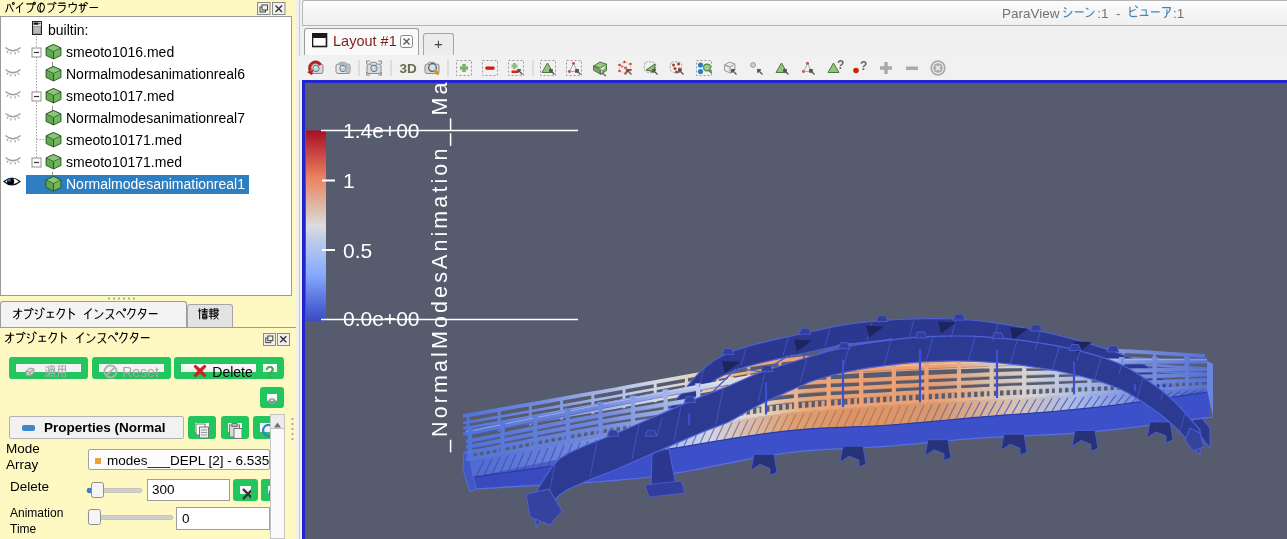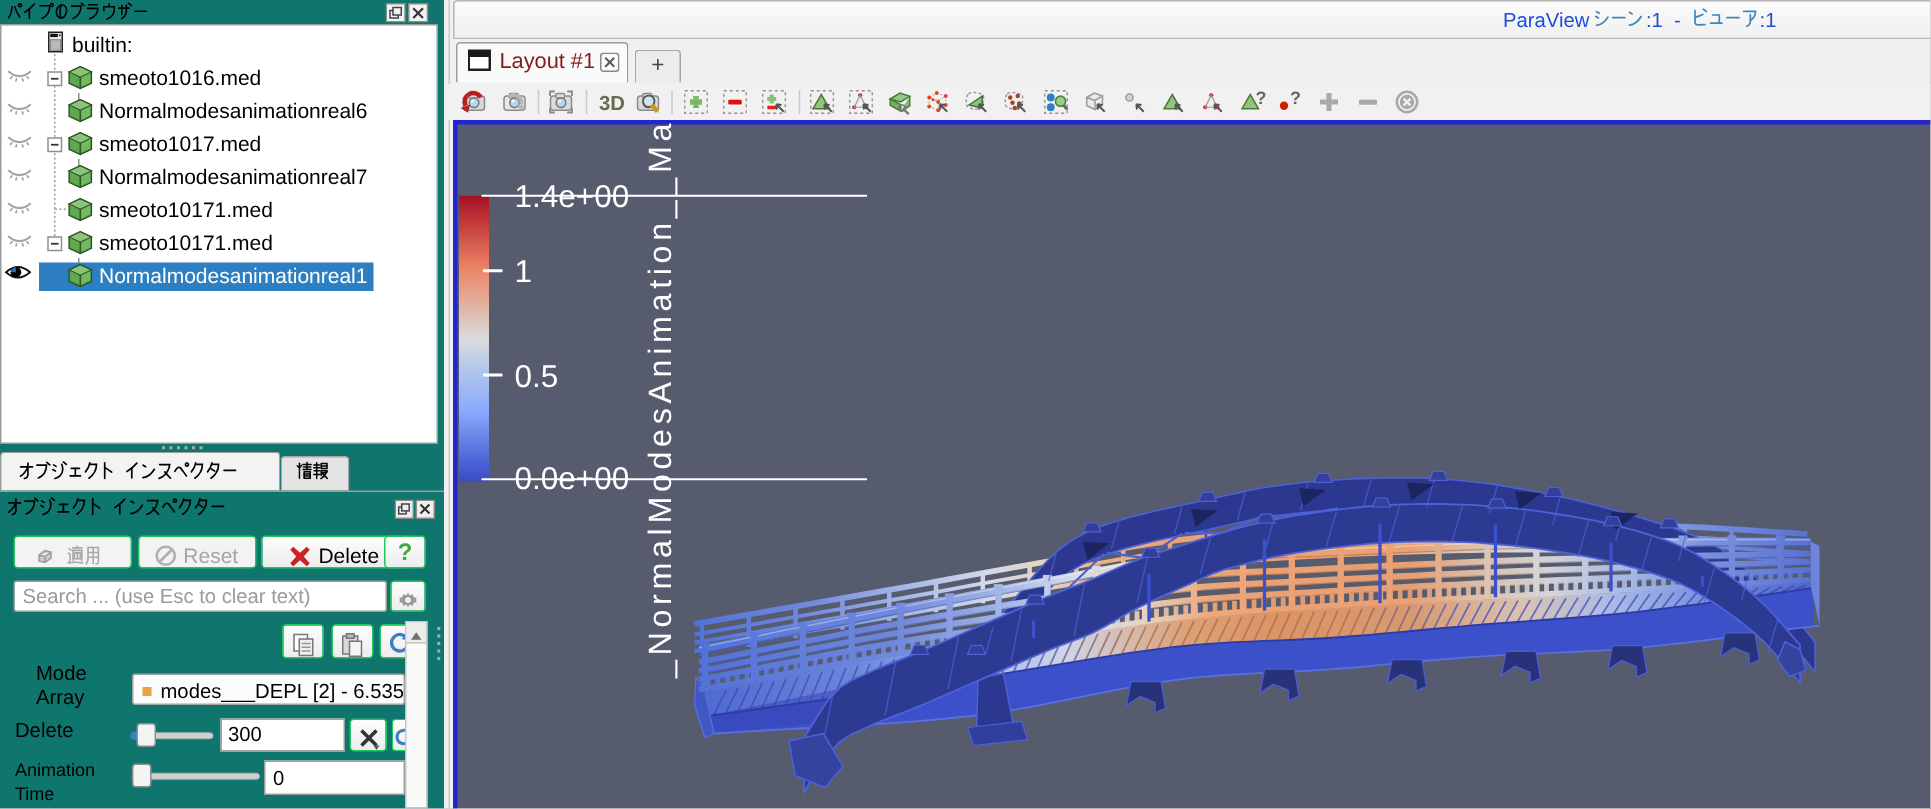--- a/index.html
+++ b/index.html
@@ -1,19 +1,19 @@
 <!DOCTYPE html>
 <html><head><meta charset="utf-8"><style>
 *{margin:0;padding:0;box-sizing:border-box}
 html,body{width:1287px;height:539px;overflow:hidden;background:#efefef;
  font-family:"Liberation Sans",sans-serif;position:relative}
 .abs{position:absolute}
 </style></head><body>
 
-<div class="abs" style="left:0;top:0;width:296px;height:539px;background:#0f766e">
+<div class="abs" style="left:0;top:0;width:296px;height:539px;background:#fef9c3">
 <svg class="abs" style="left:0;top:0" width="130" height="16">
       <g fill="none" stroke="#000000" stroke-width="1.12" stroke-linecap="round">
         <g transform="translate(5.0,2.0) scale(0.942)">
           <path d="M3.2,2.5 C3,6 2,9 0.8,10.5"></path>
           <path d="M5,2.5 C6,5.5 7.3,8 8.6,9.8"></path>
           <path d="M8.8,0.6 a1.05,1.05 0 1 0 0.01,0"></path>
         </g>
         <g transform="translate(15.5,2.0) scale(0.942)">
           <path d="M7.8,0.8 C5.5,3.5 3.5,5.2 0.9,6.6"></path>
           <path d="M4.3,4.2 L4.3,11"></path>
@@ -343,21 +343,21 @@
       </g>
     </svg>
 <svg class="abs" style="left:263px;top:332.5px" width="30" height="13">
 <rect x="0.5" y="0.5" width="12" height="12" fill="#efefef" stroke="#8a8a8a"></rect>
 <rect x="14.5" y="0.5" width="12" height="12" fill="#efefef" stroke="#8a8a8a"></rect>
 <rect x="2.8" y="5" width="5" height="4.6" fill="none" stroke="#444"></rect>
       <rect x="4.8" y="3" width="5" height="4.6" fill="#efefef" stroke="#444"></rect>
 <path d="M17.3,3.3 l6,6 M23.3,3.3 l-6,6" stroke="#333" stroke-width="1.4"></path>
     </svg>
 <style>.btn{position:absolute;top:357px;height:22px;background:linear-gradient(#fdfdfd,#ededed);
-border:1px solid #22c55e;border-radius:3px;font-size:14px;display:flex;align-items:flex-end;justify-content:center;color:#000}
+border:7px solid #22c55e;border-radius:3px;font-size:14px;display:flex;align-items:flex-start;justify-content:center;color:#000}
 .btn.dis{color:#a5a5a5;background:#f3f3f3}</style>
 <div class="btn dis" style="left:9px;width:79px">
       <svg width="16" height="15" style="margin-right:4px">
         <g transform="translate(0,1)">
 <path d="M2,6 l4,-3 4,1 0,4 -4,3 -4,-1 z M2,6 l4,1 4,-3 M6,7 l0,4" fill="#cccccc" stroke="#9a9a9a"></path>
         </g>
       </svg>
 <svg width="30" height="15">
         <g transform="translate(1,1)">
           <g fill="none" stroke="#a9a9a9" stroke-width="1.01" stroke-linecap="round">
@@ -390,49 +390,50 @@
       </svg>
       <span style="margin-left:4px">Reset</span>
     </div>
 <div class="btn" style="left:174px;width:98px">
       <svg width="14" height="14" style="margin-right:5px">
 <path d="M2.5,0.5 L7,4.5 L11.5,0.5 L13.5,2.5 L9.5,7 L13.5,11.5 L11.5,13.5 L7,9.5 L2.5,13.5 L0.5,11.5 L4.5,7 L0.5,2.5 Z" fill="#cc2222"></path>
       </svg>
       <span>Delete</span>
     </div>
 <div class="btn" style="left:256px;width:28px;color:#3faa3f;font-weight:bold;font-size:16px">?</div>
-<div class="abs" style="left:9px;top:387px;width:249px;height:21px;background:#fff;border:1px solid #9e9e9e;border-radius:2px;
-font-size:13.5px;color:#9a9a9a;line-height:19px;padding-left:5px;white-space:nowrap">Search ... (use Esc to clear text)</div>
 <div class="btn" style="left:260px;top:387px;width:24px;height:21px">
       <svg width="14" height="14" viewBox="0 0 14 14">
 <path d="M7,2 L8,4 L10,3.2 L10.8,5 L13,5.8 L12,7 L13,8.4 L10.8,9 L10,11 L8,10 L7,12 L6,10 L4,11 L3.2,9 L1,8.4 L2,7 L1,5.8 L3.2,5 L4,3.2 L6,4 Z
  M7,5 a2,2 0 1 0 0.01,0" fill="#9a9a9a" fill-rule="evenodd"></path>
       </svg>
     </div>
+<div class="abs" style="left:9px;top:416px;width:175px;height:23px;background:#f1f1f1;border:1px solid #b2b2b2;border-radius:2px;
+display:flex;align-items:center;font-size:13.5px;font-weight:bold;white-space:nowrap;overflow:hidden">
+<span style="display:inline-block;width:13px;height:6px;background:#3b87c8;border-radius:2px;margin:0 9px 0 12px;flex:none"></span>Properties (Normal</div>
 <div class="btn" style="left:188px;top:416px;width:28px;height:23px">
       <svg width="15" height="16">
 <rect x="1" y="1" width="9" height="11" fill="#fff" stroke="#777"></rect>
         <rect x="4.5" y="4" width="9" height="11" fill="#eee" stroke="#777"></rect>
 <path d="M6,7 h6 M6,9.5 h6 M6,12 h6" stroke="#999"></path>
       </svg>
     </div>
 <div class="btn" style="left:220.5px;top:416px;width:28px;height:23px">
       <svg width="15" height="16">
 <rect x="1.5" y="2" width="10" height="12" fill="#d9d9d9" stroke="#777"></rect>
         <rect x="4" y="0.5" width="5" height="3" fill="#bbb" stroke="#777"></rect>
 <rect x="6" y="5.5" width="8" height="10" fill="#f4f4f4" stroke="#777"></rect>
       </svg>
     </div>
 <div class="btn" style="left:253px;top:416px;width:26px;height:23px">
       <svg width="17" height="17">
 <path d="M13.5,5 A5.5,5.5 0 1 0 14,8.5" fill="none" stroke="#3a7fc2" stroke-width="2.2"></path>
 <path d="M14.5,1.5 L14,6 L9.5,5 Z" fill="#3a7fc2"></path>
       </svg>
     </div>
-<div class="abs" style="left:24px;top:441px;font-size:13.5px;line-height:15.5px">Mode<br>Array</div>
+<div class="abs" style="left:6px;top:441px;font-size:13.5px;line-height:15.5px">Mode<br>Array</div>
 <div class="abs" style="left:88px;top:449px;width:182px;height:21px;background:#fcfcfc;border:1px solid #a2a2a2;border-radius:2px;
 font-size:13.5px;line-height:21px;white-space:nowrap;overflow:hidden">
 <span style="display:inline-block;width:6px;height:6px;background:#e8a33d;margin:0 6px 1px 6px"></span>modes___DEPL [2] - 6.535</div>
 <div class="abs" style="left:10px;top:479px;font-size:13.5px">Delete</div>
 <svg class="abs" style="left:86px;top:481px" width="60" height="19">
 <rect x="2" y="7.5" width="54" height="4" rx="2" fill="#cfcfcf" stroke="#b0b0b0" stroke-width="0.6"></rect>
 <circle cx="3.5" cy="9.5" r="2.8" fill="#3a7fc2"></circle>
 <rect x="5.5" y="1.5" width="12" height="15" rx="2" fill="#f4f4f4" stroke="#8e8e8e"></rect>
     </svg>
 <div class="abs" style="left:147px;top:479px;width:83px;height:22px;background:#fff;border:1px solid #9e9e9e;font-size:13.5px;line-height:20px;padding-left:4px">300</div>
@@ -464,21 +465,21 @@
         <rect x="0.5" y="5" width="2" height="2"></rect>
         <rect x="0.5" y="10" width="2" height="2"></rect>
         <rect x="0.5" y="15" width="2" height="2"></rect>
         <rect x="0.5" y="20" width="2" height="2"></rect>
       </g>
     </svg>
 </div>
 <div class="abs" style="left:296px;top:0;width:991px;height:539px;background:#f0f0f0">
 <div class="abs" style="left:3px;top:0;width:1px;height:539px;background:#c9c9c9"></div>
 <div class="abs" style="left:6px;top:0;width:985px;height:26px;background:linear-gradient(#fbfbfb,#f0f0f0);border:1px solid #b6b6b6;border-right:none;border-top-left-radius:3px"></div>
-<div class="abs" style="left:706px;top:5px;font-size:13.5px;color:#1d4ed8;white-space:nowrap">
+<div class="abs" style="left:706px;top:5px;font-size:13.5px;color:#737373;white-space:nowrap">
 <span>ParaView </span><svg width="34" height="15" style="vertical-align:-2px">
         <g fill="none" stroke="#4186b8" stroke-width="1.15" stroke-linecap="round">
           <g transform="translate(0.0,1.0) scale(1.000)">
             <path d="M1.4,1.8 l1.7,1"></path>
             <path d="M0.9,5 l1.7,1"></path>
             <path d="M1.4,10.9 C4.4,10.5 7,8.6 8.9,5.4"></path>
           </g>
           <g transform="translate(11.2,1.0) scale(1.000)">
             <path d="M1,5.8 L9,5.8"></path>
           </g>

